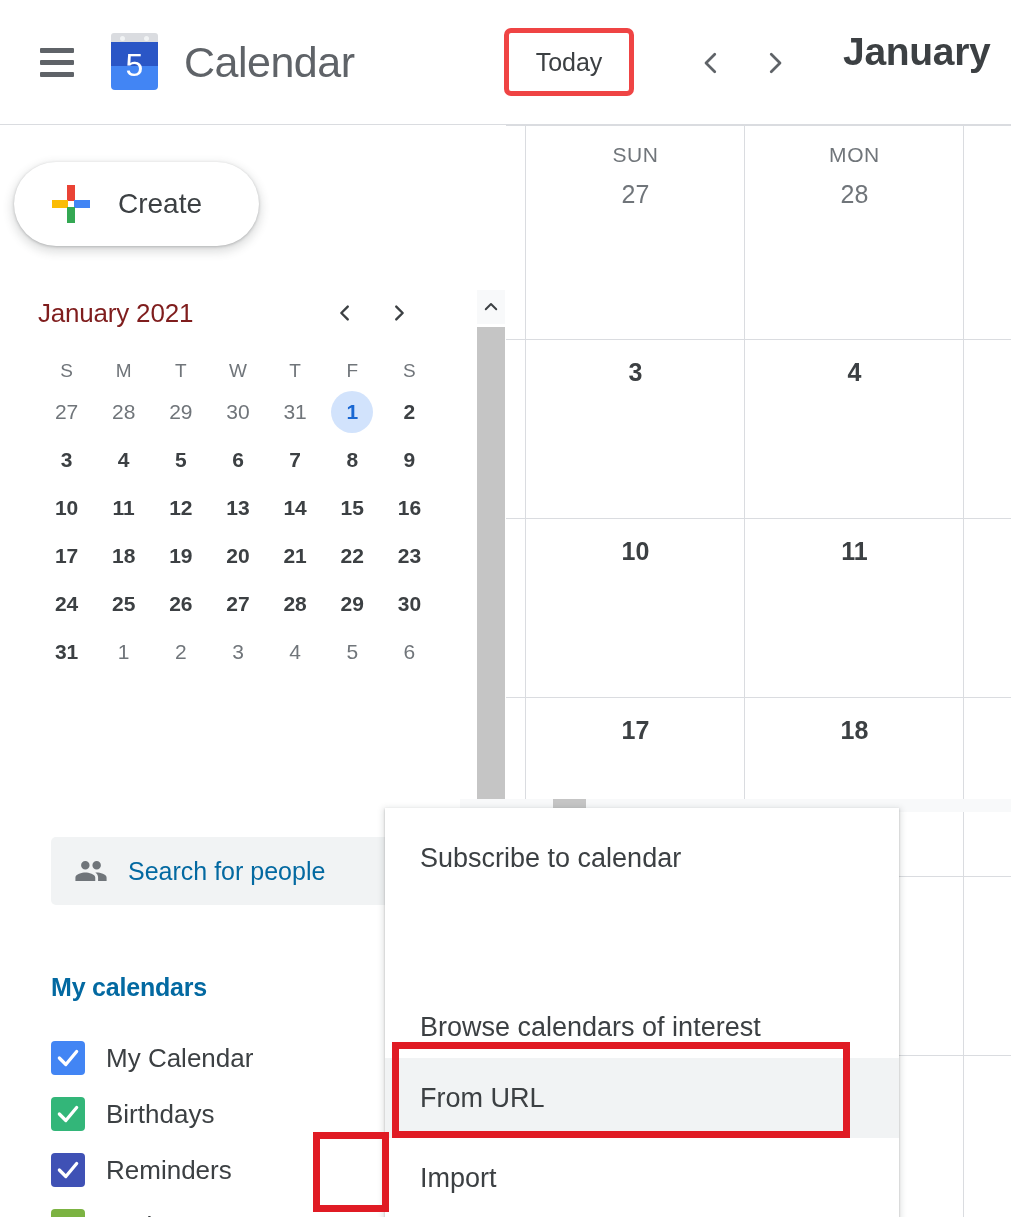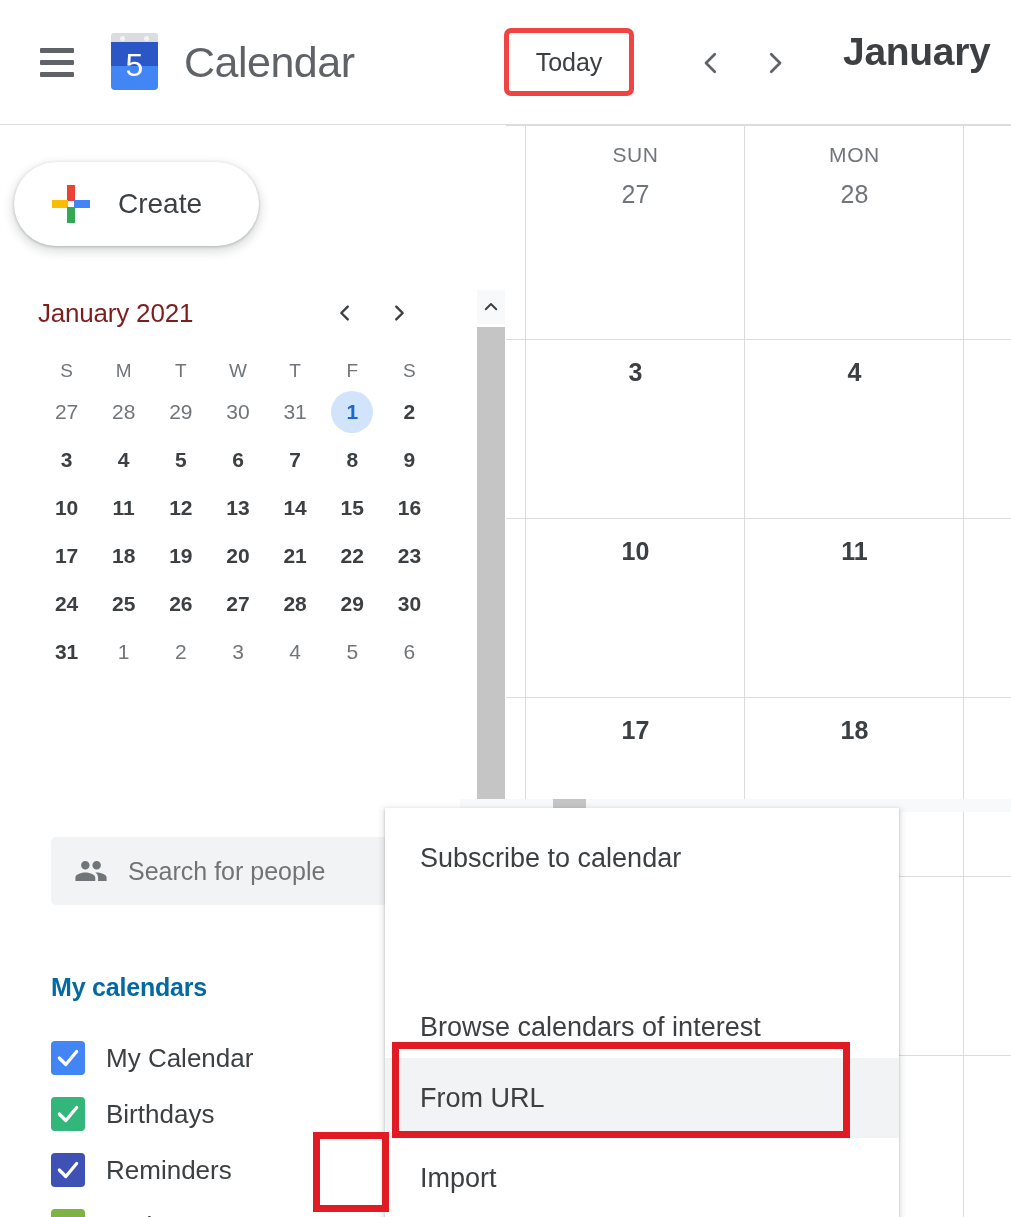--- a/index.html
+++ b/index.html
@@ -136,21 +136,21 @@
   .mini-day.today span { background: #d2e3fc; color: #1967d2; }
 
   
   .search-people {
     position: absolute; left: 51px; top: 712px;
     width: 383px; height: 68px; background: #f1f3f4;
     border-radius: 5px; display: flex; align-items: center; cursor: text;
   }
   .people-icon { margin-left: 23px; width: 34px; height: 34px; flex: none; color: #70757a; }
   .people-icon svg { width: 34px; height: 34px; display: block; }
-  .search-people-label { margin-left: 20px; font-size: 25px; color: #737373; }
+  .search-people-label { margin-left: 20px; font-size: 25px; color: #0369a1; }
 
   
   .section-title {
     position: absolute; font-size: 25px; color: #0369a1; font-weight: bold;
     letter-spacing: -0.2px;
   }
   .mycal-title { left: 51px; top: 848px; }
   .cal-list { position: absolute; left: 51px; top: 905px; width: 390px; }
   .cal-row { display: flex; align-items: center; height: 56px; cursor: pointer; }
   .cal-check {

